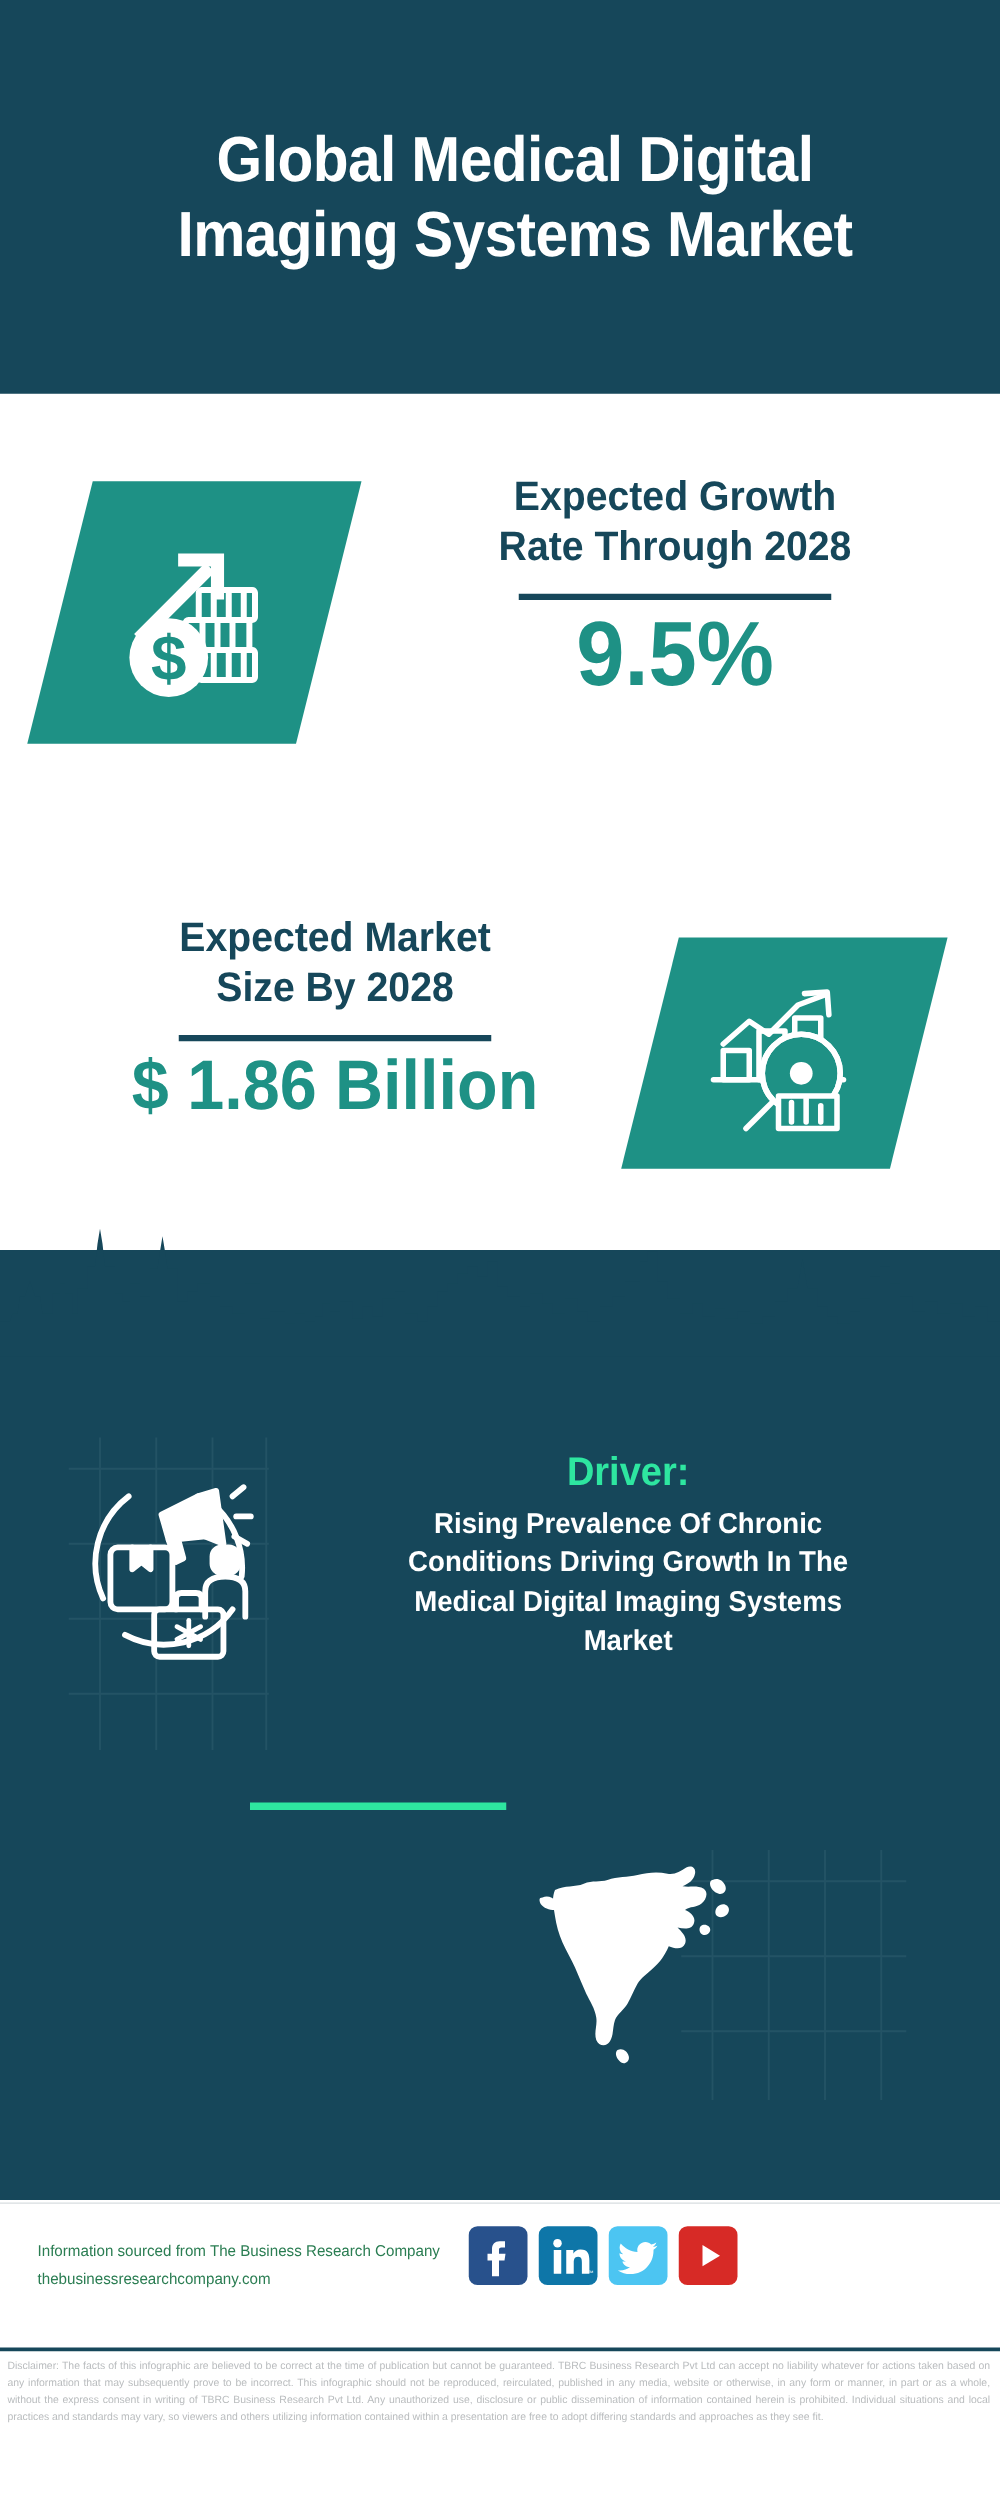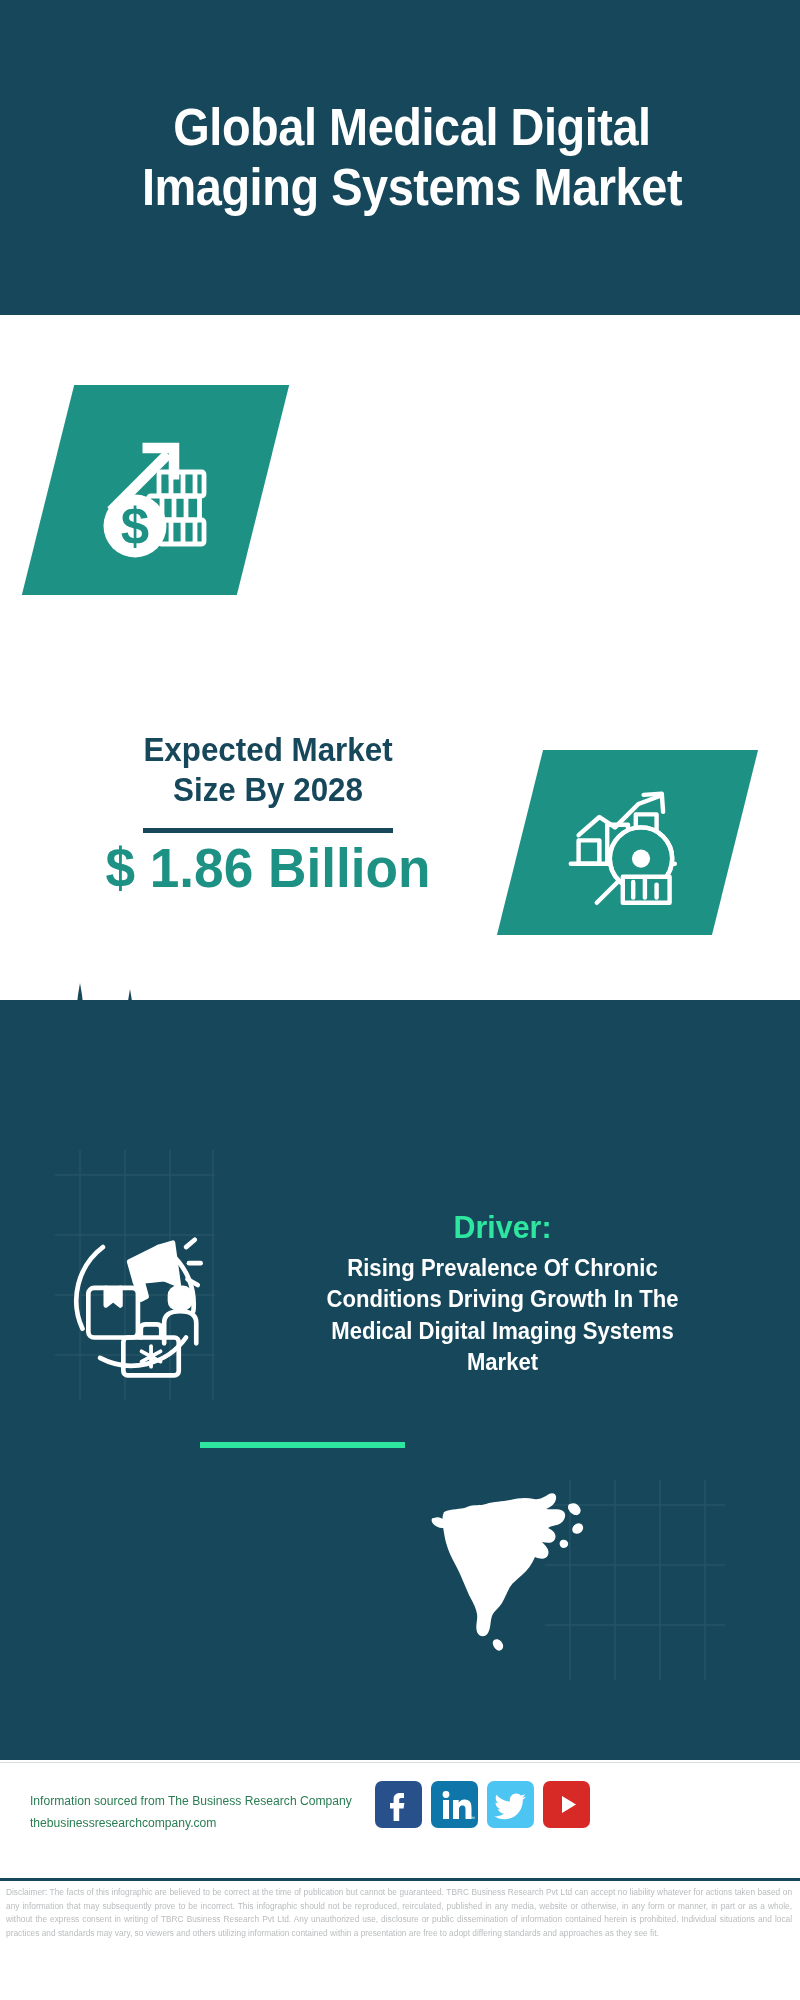--- a/index.html
+++ b/index.html
@@ -97,21 +97,21 @@
     position:absolute;left:0;top:-1px;width:800px;height:120px;
     display:block;
   }
   .panel-grid{
     position:absolute;left:0;top:0;width:800px;height:760px;
     pointer-events:none;
   }
 
   
   .driver-row{
-    position:absolute;left:0;top:1215px;width:648px;height:230px;
+    position:absolute;left:0;top:1165px;width:648px;height:230px;
   }
   .driver-icon-wrap{
     position:absolute;left:45px;top:0px;width:180px;height:175px;
   }
   .driver-text{
     position:absolute;left:225px;top:-8px;width:555px;text-align:center;
   }
   .driver-label{
     color:#2ee6a0;font-size:32px;font-weight:bold;line-height:1.3;
     transform:scaleX(0.95);
@@ -208,20 +208,26 @@
             <rect x="52" y="70" width="30" height="16" rx="1.5"></rect>
             <line x1="60" y1="70" x2="60" y2="86"></line>
             <line x1="68" y1="70" x2="68" y2="86"></line>
             <line x1="76" y1="70" x2="76" y2="86"></line>
           </g>
 
           <circle cx="36" cy="74" r="21" fill="#fff"></circle>
           <text x="36" y="86" font-family="Liberation Sans, sans-serif" font-size="34" font-weight="bold" fill="#1e9185" text-anchor="middle">$</text>
         </svg>
       </div>
+    </div>
+    <div class="growth-text">
+      <div class="growth-head">Expected Growth</div>
+      <div class="growth-head">Rate Through 2028</div>
+      <div class="rule-dark"></div>
+      <div class="growth-val">9.5%</div>
     </div>
   </div>
 
   <div class="size-block">
     <div class="size-text">
       <div class="size-head">Expected Market</div>
       <div class="size-head">Size By 2028</div>
       <div class="rule-dark"></div>
       <div class="size-val">$ 1.86 Billion</div>
     </div>

